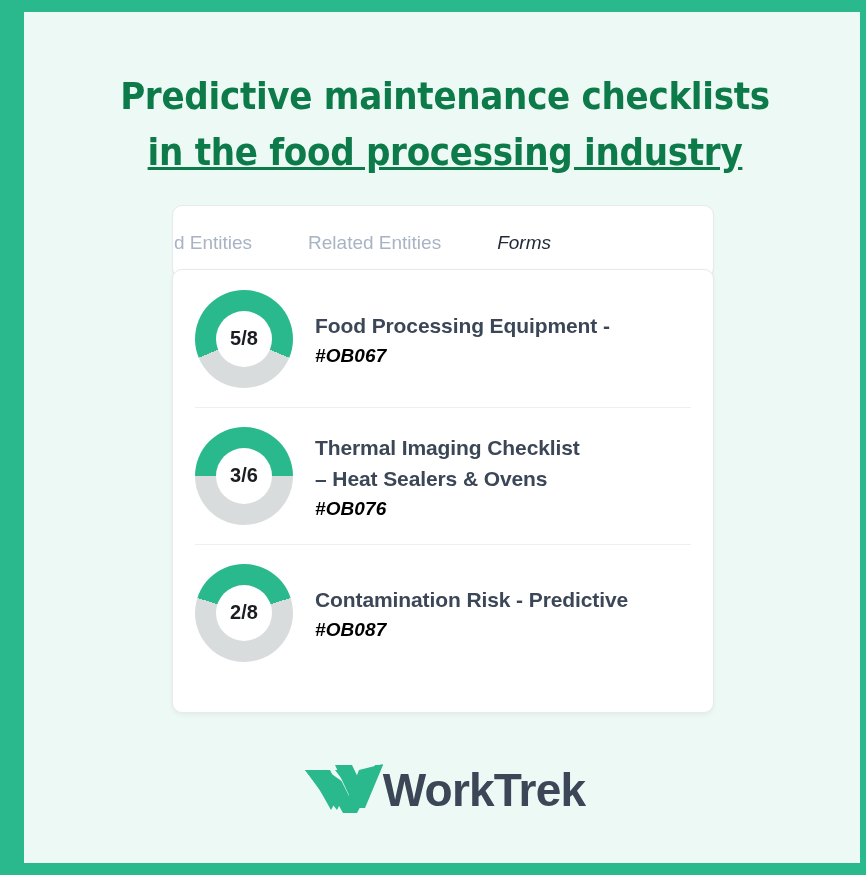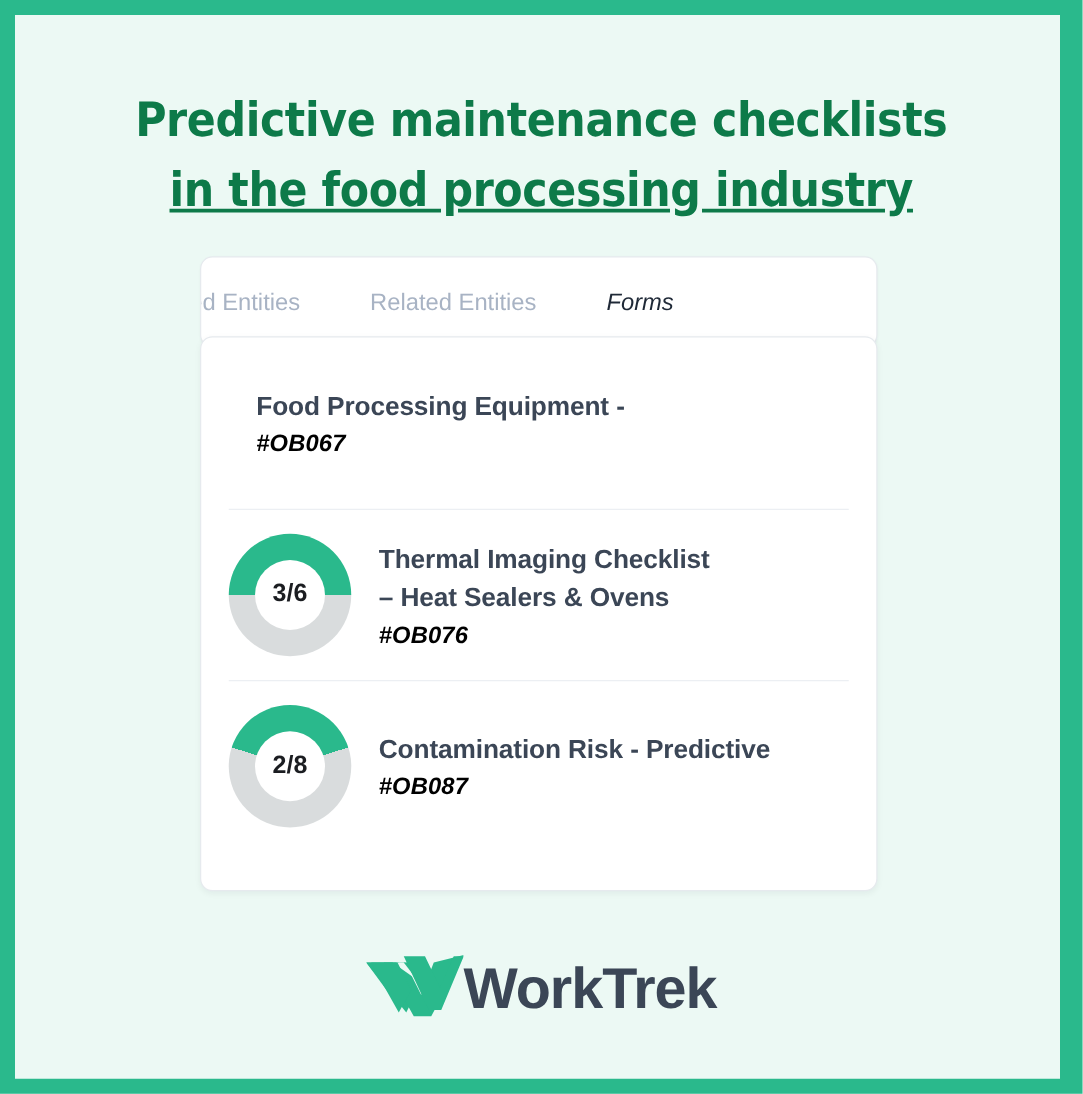--- a/index.html
+++ b/index.html
@@ -10,21 +10,21 @@
   }
 
   body {
     background: #2ab98c;
     font-family: "Liberation Sans", sans-serif;
     overflow: hidden;
   }
 
   #frame {
     position: absolute;
-    left: 12px;
+    left: 24px;
     top: 12px;
     width: 836px;
     height: 851px;
     background: #ecf9f4;
   }
 
   
   #headline {
     position: absolute;
     left: 0;
@@ -222,20 +222,25 @@
         <div class="tab">Related Entities</div>
         <div class="tab">Related Entities</div>
         <div class="tab active">Forms</div>
       </div>
     </div>
 
     <div id="cardbody">
       <div id="list">
 
         <div class="row">
+          <div class="donut">
+            <div class="ring" style="background: conic-gradient(from -112.5deg, rgb(42, 185, 140) 0deg, rgb(42, 185, 140) 225deg, rgb(217, 220, 221) 225deg, rgb(217, 220, 221) 360deg);"></div>
+            <div class="hole"></div>
+            <div class="frac">5/8</div>
+          </div>
           <div class="rowtext">
             <div class="rowtitle">
               <span>Food Processing Equipment -</span><br>
             </div>
             <div class="rowid">#OB067</div>
           </div>
         </div>
 
         <div class="row">
           <div class="donut">

